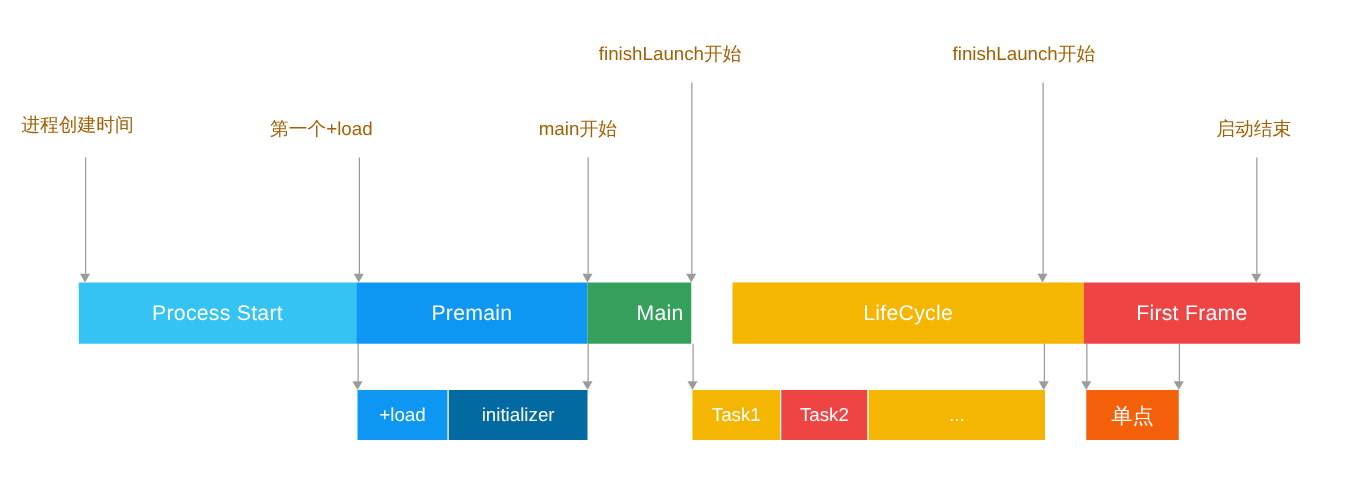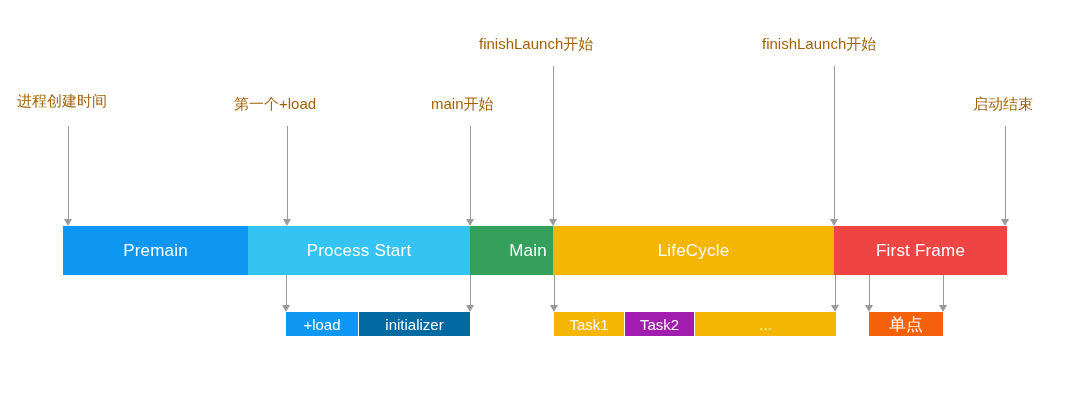--- a/index.html
+++ b/index.html
@@ -56,21 +56,21 @@
     color: #ffffff;
     font-size: 17px;
     letter-spacing: 0.2px;
     box-sizing: border-box;
   }
 
   
   .subgroup {
     position: absolute;
     top: 312px;
-    height: 24px;
+    height: 40px;
     display: flex;
     justify-content: center;
   }
   .subblock {
     display: flex;
     align-items: center;
     justify-content: center;
     color: #ffffff;
     font-size: 15px;
     box-sizing: border-box;
@@ -79,21 +79,21 @@
     border-left: 1.5px solid #ffffff;
   }
   .subblock.cjk { font-size: 17px; }
 </style>
 </head>
 <body>
 
 <div id="stage">
 
   <div class="marker-label" style="left: 17px; top: 93px;">进程创建时间</div>
-  <div class="marker-label" style="left: 234px; top: 96px; text-align: right;">第一个+load</div>
+  <div class="marker-label" style="left: 216px; top: 96px; text-align: right;">第一个+load</div>
   <div class="marker-label" style="left: 431px; top: 96px;">main开始</div>
   <div class="marker-label" style="left: 479px; top: 36px;">finishLaunch开始</div>
   <div class="marker-label" style="left: 762px; top: 36px;">finishLaunch开始</div>
   <div class="marker-label" style="left: 973px; top: 96px;">启动结束</div>
 
   <div id="marker-connectors">
       <div class="connector" style="left: 68px; top: 126px; height: 93px; background: rgb(155, 155, 155);"></div>
       <div class="arrowhead" style="left: 64px; top: 219px; border-top-color: rgb(155, 155, 155);"></div>
       <div class="connector" style="left: 287px; top: 126px; height: 93px; background: rgb(155, 155, 155);"></div>
       <div class="arrowhead" style="left: 283px; top: 219px; border-top-color: rgb(155, 155, 155);"></div>
@@ -101,24 +101,24 @@
       <div class="arrowhead" style="left: 466px; top: 219px; border-top-color: rgb(155, 155, 155);"></div>
       <div class="connector" style="left: 553px; top: 66px; height: 153px; background: rgb(155, 155, 155);"></div>
       <div class="arrowhead" style="left: 549px; top: 219px; border-top-color: rgb(155, 155, 155);"></div>
       <div class="connector" style="left: 834px; top: 66px; height: 153px; background: rgb(155, 155, 155);"></div>
       <div class="arrowhead" style="left: 830px; top: 219px; border-top-color: rgb(155, 155, 155);"></div>
       <div class="connector" style="left: 1005px; top: 126px; height: 93px; background: rgb(155, 155, 155);"></div>
       <div class="arrowhead" style="left: 1001px; top: 219px; border-top-color: rgb(155, 155, 155);"></div>
     </div>
 
   <div id="timeline-bar">
+    <div class="seg" style="width: 222px; flex: 0 0 222px; background: rgb(53, 195, 243);">Process Start</div>
     <div class="seg" style="width: 185px; flex: 0 0 185px; background: rgb(13, 150, 242);">Premain</div>
-    <div class="seg" style="width: 222px; flex: 0 0 222px; background: rgb(53, 195, 243);">Process Start</div>
     <div class="seg" style="width: 83px; flex: 0 0 83px; background: rgb(52, 160, 92); padding-left: 33px;">Main</div>
-    <div class="seg" style="width: 281px; flex: 0 0 281px; background: rgb(245, 181, 3);">LifeCycle</div>
+    <div class="seg" style="width: 281px; flex: 0 0 281px; background: rgb(245, 181, 3); margin-left: 33px;">LifeCycle</div>
     <div class="seg" style="width: 173px; flex: 0 0 173px; background: #ef4444;">First Frame</div>
   </div>
 
   <div id="sub-connectors">
       <div class="connector" style="left: 286px; top: 275px; height: 30px; background: rgb(155, 155, 155);"></div>
       <div class="arrowhead" style="left: 282px; top: 305px; border-top-color: rgb(155, 155, 155);"></div>
       <div class="connector" style="left: 470px; top: 275px; height: 30px; background: rgb(155, 155, 155);"></div>
       <div class="arrowhead" style="left: 466px; top: 305px; border-top-color: rgb(155, 155, 155);"></div>
       <div class="connector" style="left: 554px; top: 275px; height: 30px; background: rgb(155, 155, 155);"></div>
       <div class="arrowhead" style="left: 550px; top: 305px; border-top-color: rgb(155, 155, 155);"></div>
@@ -130,21 +130,21 @@
       <div class="arrowhead" style="left: 939px; top: 305px; border-top-color: rgb(155, 155, 155);"></div>
     </div>
 
   <div class="subgroup" id="sg-premain" style="left: 286px; width: 184px;">
     <div class="subblock" style="flex: 0 0 72px; background: rgb(13, 150, 242);">+load</div>
     <div class="subblock" style="flex: 0 0 112px; background: #0369a1;">initializer</div>
   </div>
 
   <div class="subgroup" id="sg-lifecycle" style="left: 554px; width: 282px;">
     <div class="subblock" style="flex: 0 0 70px; background: rgb(245, 181, 3);">Task1</div>
-    <div class="subblock" style="flex: 0 0 70px; background: #a21caf;">Task2</div>
+    <div class="subblock" style="flex: 0 0 70px; background: #ef4444;">Task2</div>
     <div class="subblock" style="flex: 0 0 142px; background: rgb(245, 181, 3);">...</div>
   </div>
 
   <div class="subgroup" id="sg-firstframe" style="left: 869px; width: 74px;">
     <div class="subblock cjk" style="flex: 0 0 74px; background: rgb(245, 96, 11);">单点</div>
   </div>
 
 </div>
 
 </body></html>

